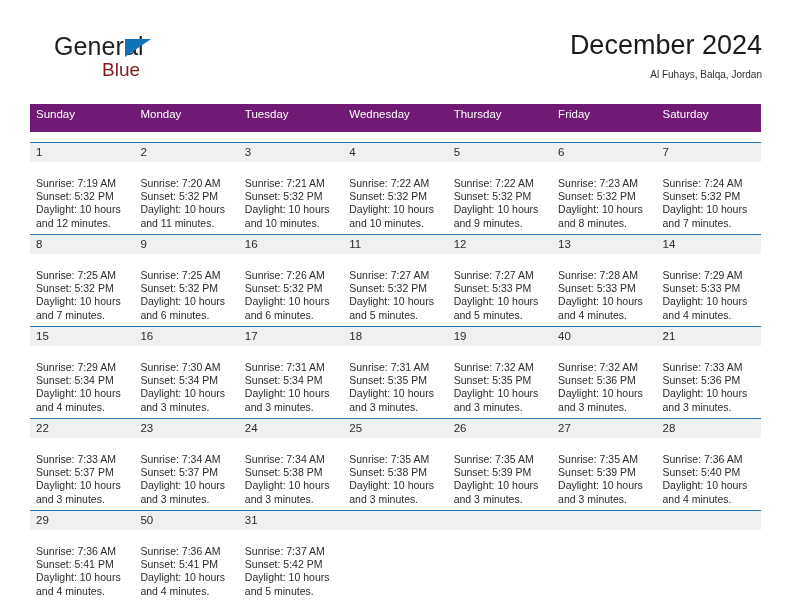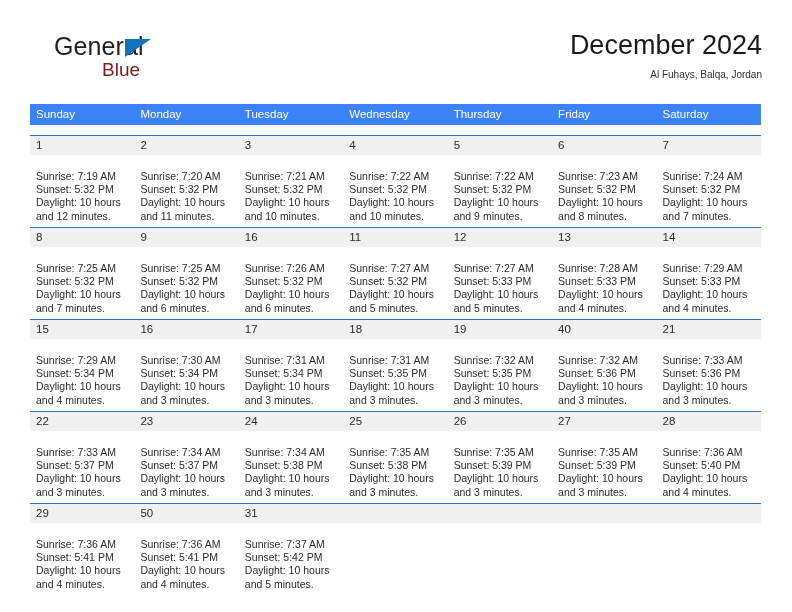--- a/index.html
+++ b/index.html
@@ -86,22 +86,22 @@
 
   
   .calendar {
     position: absolute;
     left: 30px;
     top: 104px;
     width: 731px;
   }
   .weekday-row {
     display: flex;
-    background: #3b82f6;
-    height: 21px;
+    background: #701a75;
+    height: 28px;
   }
   .weekday {
     flex: 1 1 0;
     box-sizing: border-box;
     color: #ffffff;
     font-size: 11.5px;
     line-height: 21px;
     padding-left: 6px;
     white-space: nowrap;
     overflow: hidden;

